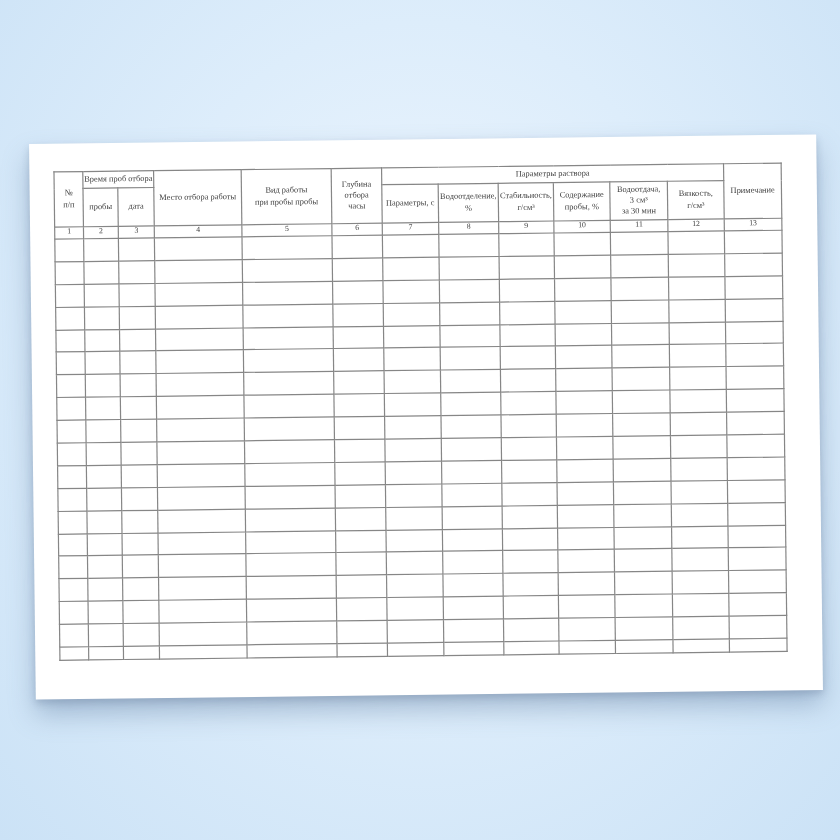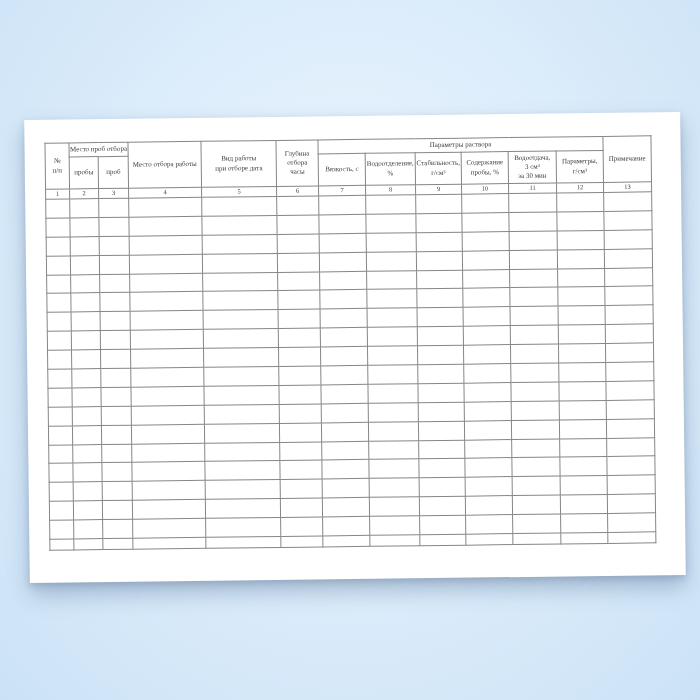--- a/index.html
+++ b/index.html
@@ -73,44 +73,44 @@
           <col style="width:46px">
         <col style="width:47px">
           <col style="width:48px">
           <col style="width:47px">
         <col style="width:48px">
       </colgroup>
       <thead>
         <tr class="head-group">
           <th rowspan="2">№
 п/п</th>
-          <th colspan="2">Место проб отбора</th>
+          <th colspan="2">Время проб отбора</th>
           <th rowspan="2">Место отбора работы</th>
           <th rowspan="2">Вид работы
-при отборе дата</th>
+при пробы пробы</th>
           <th rowspan="2">Глубина
 отбора
 часы</th>
           <th colspan="6">Параметры раствора</th>
           <th rowspan="2">Примечание</th>
         </tr>
         <tr class="head-main">
           <th>пробы</th>
-          <th>проб</th>
-          <th>Вязкость, с</th>
+          <th>дата</th>
+          <th>Параметры, с</th>
           <th>Водоотделение,
 %</th>
           <th>Стабильность,
 г/см³</th>
           <th>Содержание
 пробы, %</th>
           <th>Водоотдача,
 3 см³
 за 30 мин</th>
-          <th>Параметры,
+          <th>Вязкость,
 г/см³</th>
         </tr>
         <tr class="head-nums">
           <th>1</th>
           <th>2</th>
           <th>3</th>
           <th>4</th>
           <th>5</th>
           <th>6</th>
           <th>7</th>

